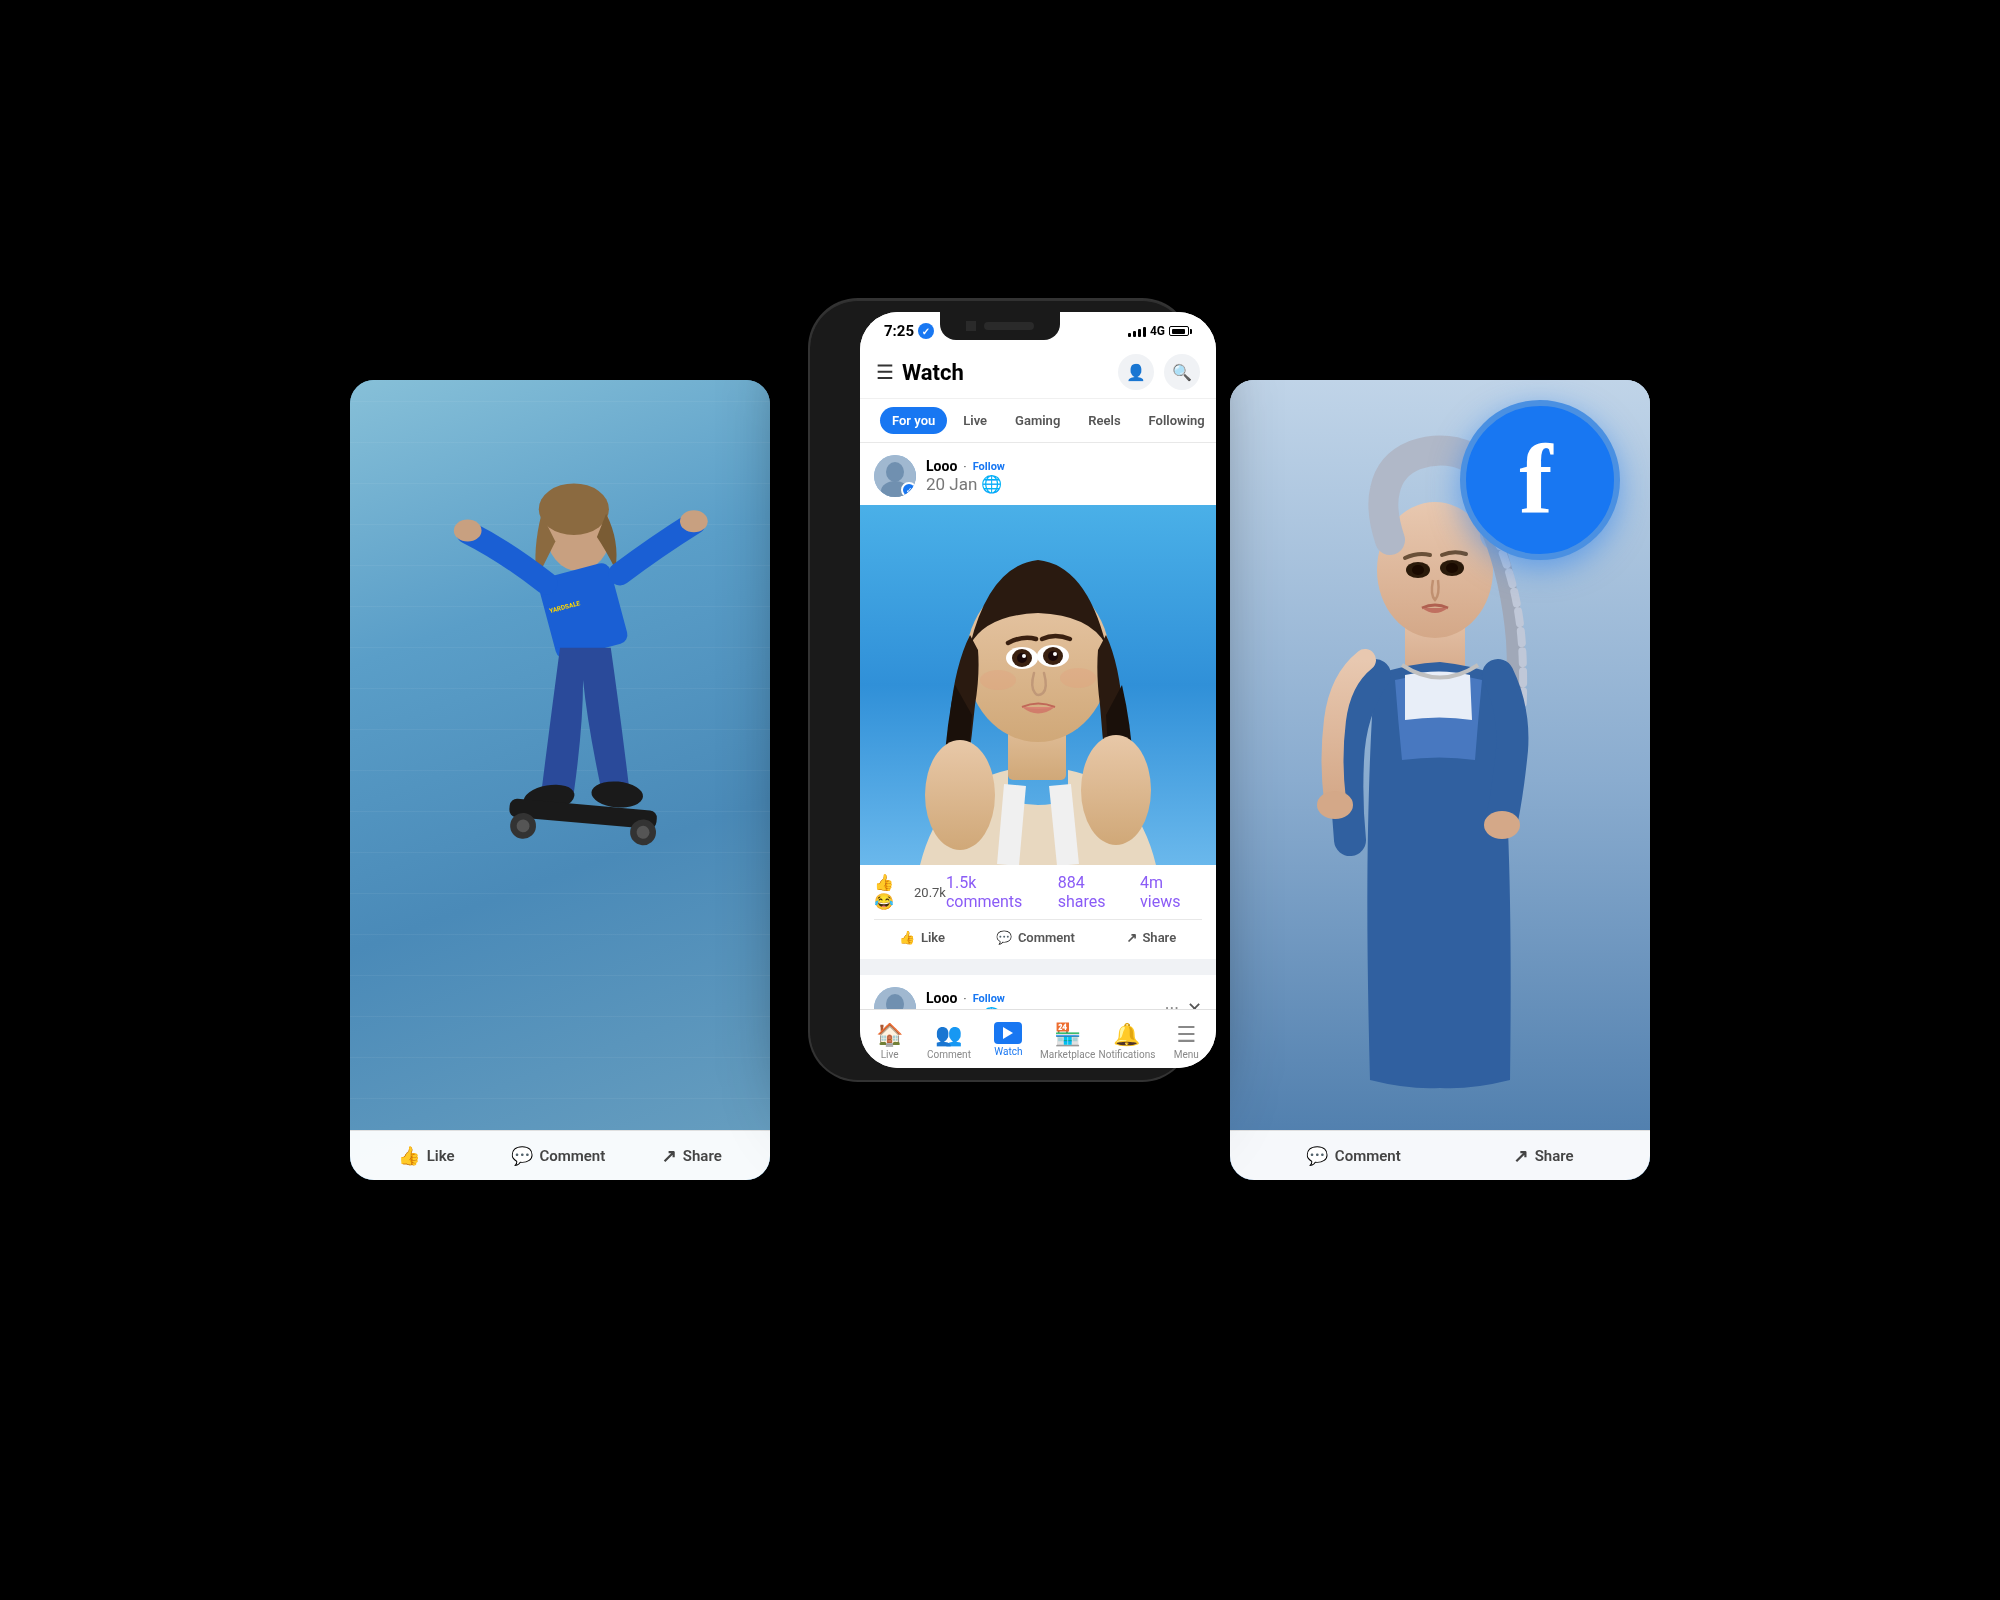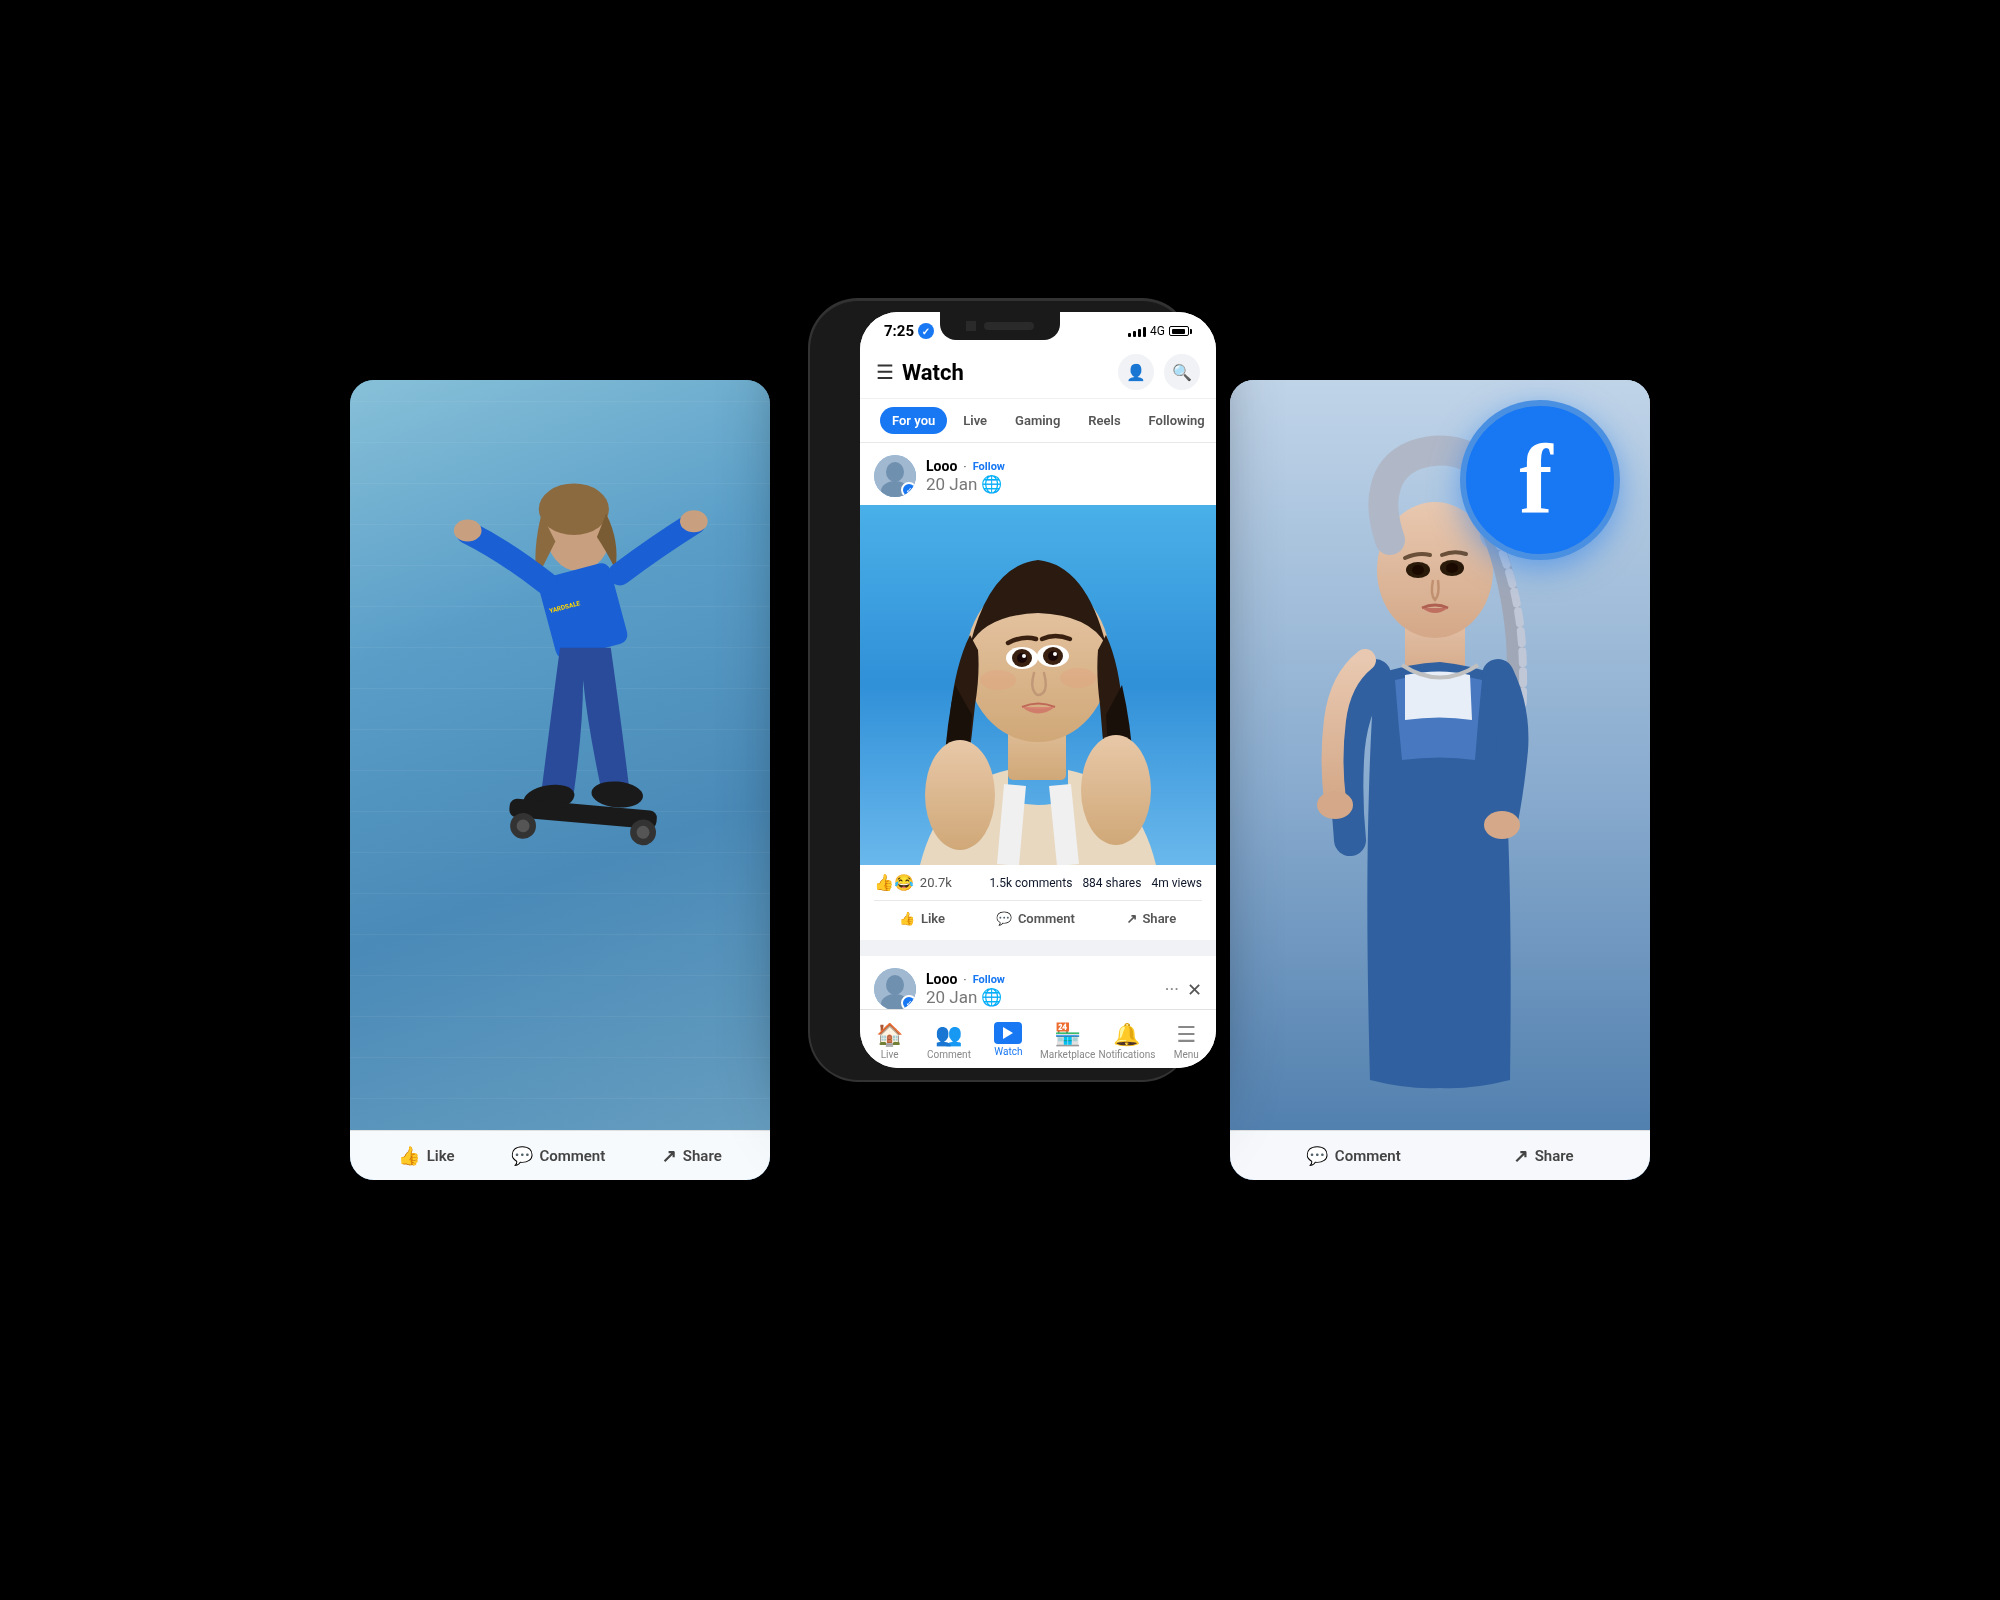--- a/index.html
+++ b/index.html
@@ -365,22 +365,22 @@
       display: flex;
       align-items: center;
       gap: 6px;
       font-size: 13px;
       color: #555;
     }
 
     .reactions-right {
       display: flex;
       gap: 10px;
-      font-size: 12px;
-      color: #0f172a;
+      font-size: 16px;
+      color: #8b5cf6;
       justify-content: center;
     }
 
     .action-row {
       display: flex;
       justify-content: space-around;
       padding-top: 4px;
     }
 
     .post-action-btn {
@@ -705,21 +705,21 @@
             <span class="status-time">7:25</span>
             <div class="fb-icon-blue">✓</div>
           </div>
           <div class="status-icons">
             <div class="signal-bars">
               <div class="signal-bar" style="height:4px;"></div>
               <div class="signal-bar" style="height:6px;"></div>
               <div class="signal-bar" style="height:8px;"></div>
               <div class="signal-bar" style="height:10px;"></div>
             </div>
-            <span style="font-size:12px;font-weight:400;">4G</span>
+            <span style="font-size:12px;font-weight:700;">4G</span>
             <div class="battery">
               <div class="battery-body">
                 <div class="battery-fill"></div>
               </div>
               <div class="battery-tip"></div>
             </div>
           </div>
         </div>
 
         <div class="app-header">

